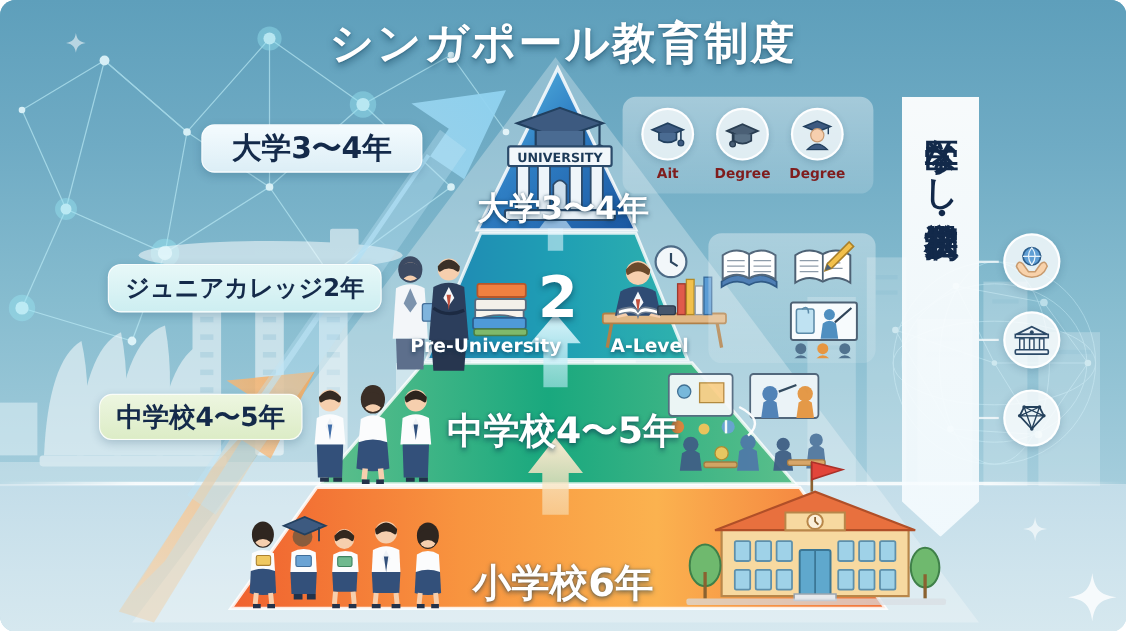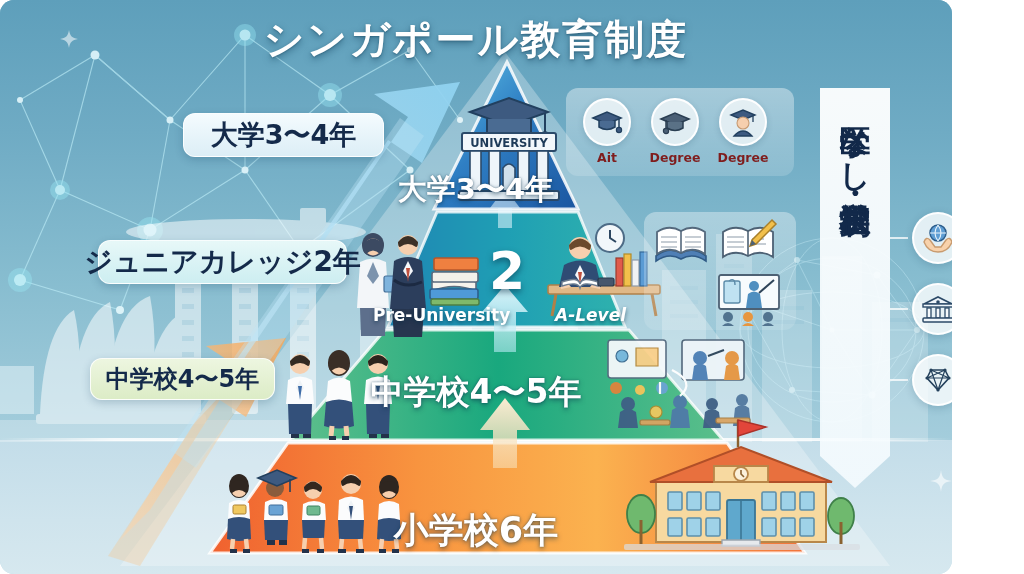--- a/index.html
+++ b/index.html
@@ -1,18 +1,18 @@
 <!DOCTYPE html>
 <html><head>
 <meta charset="utf-8">
 <style>
   html,body{margin:0;padding:0;background:#ffffff;}
   *{box-sizing:border-box;}
   .stage{
-    position:relative;width:952px;height:574px;overflow:hidden;
+    position:relative;width:1024px;height:574px;overflow:hidden;
     font-family:"DejaVu Sans","Liberation Sans",sans-serif;
     background:#ffffff;
   }
   
   .bg{position:absolute;inset:0;border-radius:14px;overflow:hidden;
       background:linear-gradient(175deg,#63a3bd 0%,#74b0c6 28%,#8cc0d2 55%,#a9d0de 72%,#c3dfe9 100%);}
   .bg-upper{position:absolute;left:0;right:0;top:0;height:440px;
       background:linear-gradient(180deg,#5e9fbb 0%,#6fabc4 30%,#86bccf 62%,#a4cddc 100%);}
   .bg-lower{position:absolute;left:0;right:0;top:440px;bottom:0;
       background:linear-gradient(180deg,#c3dde9 0%,#cfe4ed 60%,#d6e8ef 100%);}
@@ -42,37 +42,37 @@
   }
   #t-uni{left:0;right:0;top:170px;text-align:center;font-size:29px;}
   #t-sec{left:0;right:0;top:370px;text-align:center;font-size:33px;}
   #t-pri{left:0;right:0;top:507px;text-align:center;font-size:35px;}
 
   .sublabel{
     position:absolute;z-index:11;color:#ffffff;font-weight:700;font-size:17px;
     text-shadow:0 2px 4px rgba(8,45,70,.6);white-space:nowrap;
   }
   #s-preu{left:345px;top:305px;padding-left:28px;}
-  #s-alev{left:555px;top:305px;font-style:italic;}
+  #s-alev{left:555px;top:305px;}
   .bignum{
     position:absolute;left:489px;top:245px;z-index:11;color:#ffffff;
     font-size:52px;font-weight:700;line-height:1;
     text-shadow:0 3px 6px rgba(8,45,70,.55);
   }
 
   
   .chip{
     position:absolute;z-index:13;display:flex;align-items:center;justify-content:center;
     border-radius:12px;color:#142a4a;font-weight:700;white-space:nowrap;
     box-shadow:0 3px 9px rgba(20,60,90,.22);
     border:1px solid rgba(255,255,255,.85);
   }
   #chip-uni{left:183px;top:113px;width:201px;height:44px;font-size:27px;
     background:linear-gradient(180deg,#f4fbfe,#dceef6);}
-  #chip-jc{left:98px;top:240px;width:249px;height:44px;font-size:28px;
+  #chip-jc{left:98px;top:240px;width:249px;height:44px;font-size:22px;
     background:linear-gradient(180deg,#e7f8f8,#cdeef1);}
   #chip-sec{left:90px;top:358px;width:185px;height:42px;font-size:24px;
     background:linear-gradient(180deg,#edf6e0,#dcecc6);}
 
   
   .ribbon{
     position:absolute;left:820px;top:88px;width:70px;height:400px;z-index:13;
     background:linear-gradient(180deg,rgba(255,255,255,.95),rgba(246,252,255,.88));
     box-shadow:0 3px 12px rgba(20,60,90,.18);
     clip-path:polygon(0 0,100% 0,100% 92%,50% 100%,0 92%);

